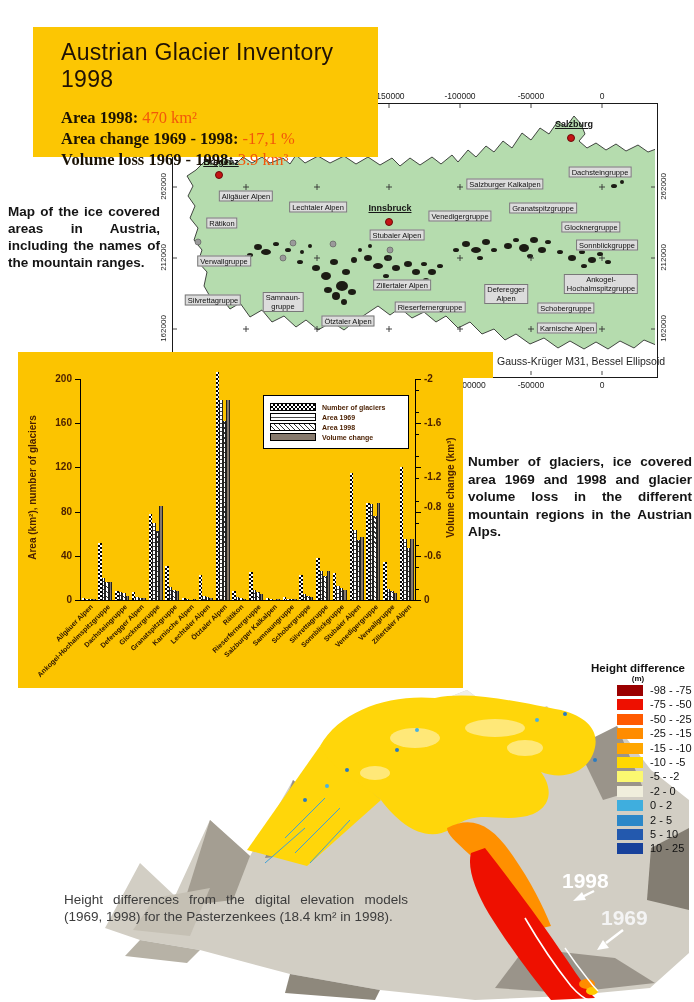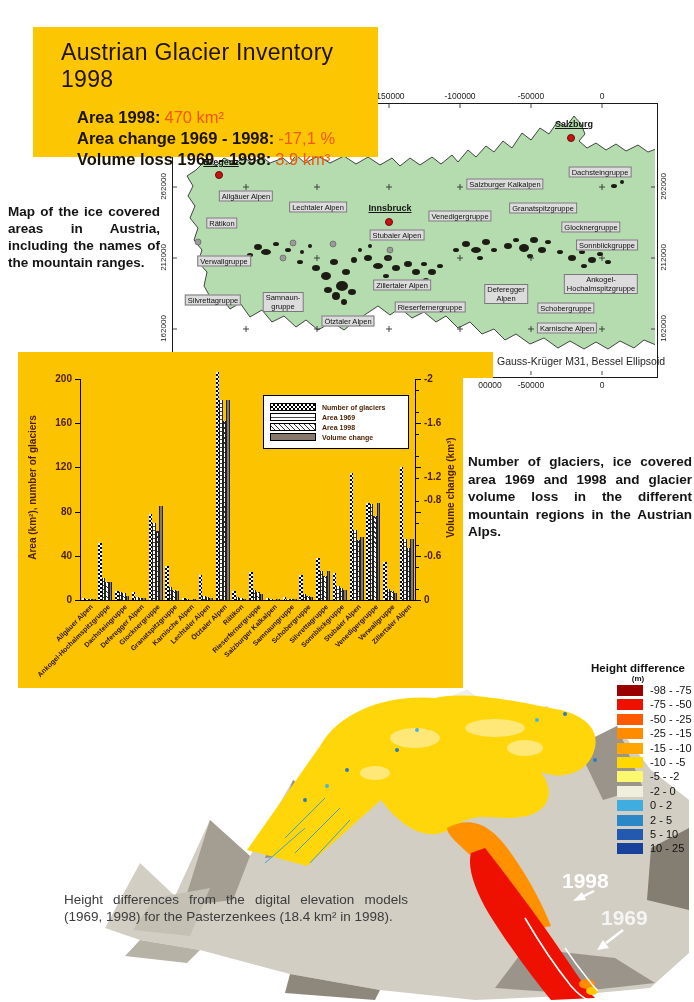--- a/index.html
+++ b/index.html
@@ -2,21 +2,21 @@
 <html><head>
 <meta charset="utf-8">
 <style>
   html,body{margin:0;padding:0;}
   body{font-family:"Liberation Sans", sans-serif;}
   #page{position:relative;width:694px;height:1002px;background:#ffffff;overflow:hidden;}
 
   
   #title-box{position:absolute;left:33px;top:27px;width:345px;height:130px;background:#FCC603;z-index:30;}
   #title-box h1{margin:12px 0 0 28px;font-size:23px;font-weight:normal;color:#1f1205;letter-spacing:.3px;}
-  .stat-row{margin:0 0 0 44px;font-size:16.5px;line-height:21px;color:#1a1205;font-weight:bold;white-space:nowrap;}
+  .stat-row{margin:0 0 0 28px;font-size:16.5px;line-height:21px;color:#1a1205;font-weight:bold;white-space:nowrap;font-family:Liberation Serif, serif;}
   .stat-row .val{color:#F2570A;font-weight:normal;padding-left:4px;}
   #stats{margin-top:14px;}
 
   
   #map-frame{position:absolute;left:172px;top:103px;width:484px;height:273px;border:1px solid #1a1a1a;background:#fff;z-index:5;}
   #map-svg{position:absolute;left:173px;top:104px;z-index:6;}
   .tick-label{position:absolute;font-size:8.5px;color:#222;transform:translateX(-50%);z-index:7;}
   .vtick{position:absolute;width:44px;font-size:8px;color:#222;text-align:center;transform:rotate(-90deg);z-index:7;}
   .region-label{position:absolute;transform:translate(-50%,-50%);background:#DCDCDC;border:1px solid #787878;
     font-size:7.5px;line-height:1.2;color:#101010;padding:0 2px;white-space:pre-line;text-align:center;z-index:9;}
@@ -126,21 +126,21 @@
       <circle cx="283" cy="258" r="3" fill="#9a9a9a" stroke="#555" stroke-width="0.6"></circle>
       <circle cx="333" cy="244" r="3" fill="#9a9a9a" stroke="#555" stroke-width="0.6"></circle>
       <circle cx="390" cy="250" r="3" fill="#9a9a9a" stroke="#555" stroke-width="0.6"></circle>
       <circle cx="293" cy="243" r="3" fill="#9a9a9a" stroke="#555" stroke-width="0.6"></circle>
     </svg>
   <div id="map-layer">
       <div class="tick-label" style="left: 389px; top: 91px;">-150000</div>
       <div class="tick-label" style="left: 460px; top: 91px;">-100000</div>
       <div class="tick-label" style="left: 531px; top: 91px;">-50000</div>
       <div class="tick-label" style="left: 602px; top: 91px;">0</div>
-      <div class="tick-label" style="left: 490px; top: 380px;">00000</div>
+      <div class="tick-label" style="left: 474px; top: 380px;">00000</div>
       <div class="tick-label" style="left: 531px; top: 380px;">-50000</div>
       <div class="tick-label" style="left: 602px; top: 380px;">0</div>
       <div class="vtick" style="left: 141px; top: 182px;">262000</div>
       <div class="vtick" style="left: 141px; top: 253px;">212000</div>
       <div class="vtick" style="left: 141px; top: 324px;">162000</div>
       <div class="vtick" style="left: 641px; top: 182px;">262000</div>
       <div class="vtick" style="left: 641px; top: 253px;">212000</div>
       <div class="vtick" style="left: 641px; top: 324px;">162000</div>
       <div class="region-label" style="left: 246px; top: 196px;">Allgäuer Alpen</div>
       <div class="region-label" style="left: 222px; top: 223px;">Rätikon</div>
@@ -312,21 +312,21 @@
         <div class="ytick-l" style="left: 24px; top: 65.2px;">160</div>
         <div class="axline" style="left: 57px; top: 27px; width: 5px; height: 1px;"></div>
         <div class="ytick-l" style="left: 24px; top: 21px;">200</div>
         <div class="axline" style="left: 398px; top: 27px; width: 5px; height: 1px;"></div>
         <div class="ytick-r" style="left: 406px; top: 21px;">-2</div>
         <div class="axline" style="left: 398px; top: 71.2px; width: 5px; height: 1px;"></div>
         <div class="ytick-r" style="left: 406px; top: 65.2px;">-1.6</div>
         <div class="axline" style="left: 398px; top: 115.4px; width: 5px; height: 1px;"></div>
         <div class="ytick-r" style="left: 406px; top: 109.4px; margin-top: 10px;">-1.2</div>
         <div class="axline" style="left: 398px; top: 159.6px; width: 5px; height: 1px;"></div>
-        <div class="ytick-r" style="left: 406px; top: 142px;">-0.8</div>
+        <div class="ytick-r" style="left: 406px; top: 149px;">-0.8</div>
         <div class="axline" style="left: 398px; top: 203.8px; width: 5px; height: 1px;"></div>
         <div class="ytick-r" style="left: 406px; top: 197.8px;">-0.6</div>
         <div class="axline" style="left: 398px; top: 248px; width: 5px; height: 1px;"></div>
         <div class="ytick-r" style="left: 406px; top: 242px;">0</div>
         <div class="axline" style="left: 398px; top: 38.05px; width: 3px; height: 1px;"></div>
         <div class="axline" style="left: 398px; top: 60.15px; width: 3px; height: 1px;"></div>
         <div class="axline" style="left: 398px; top: 82.25px; width: 3px; height: 1px;"></div>
         <div class="axline" style="left: 398px; top: 104.35px; width: 3px; height: 1px;"></div>
         <div class="axline" style="left: 398px; top: 126.45px; width: 3px; height: 1px;"></div>
         <div class="axline" style="left: 398px; top: 148.55px; width: 3px; height: 1px;"></div>

